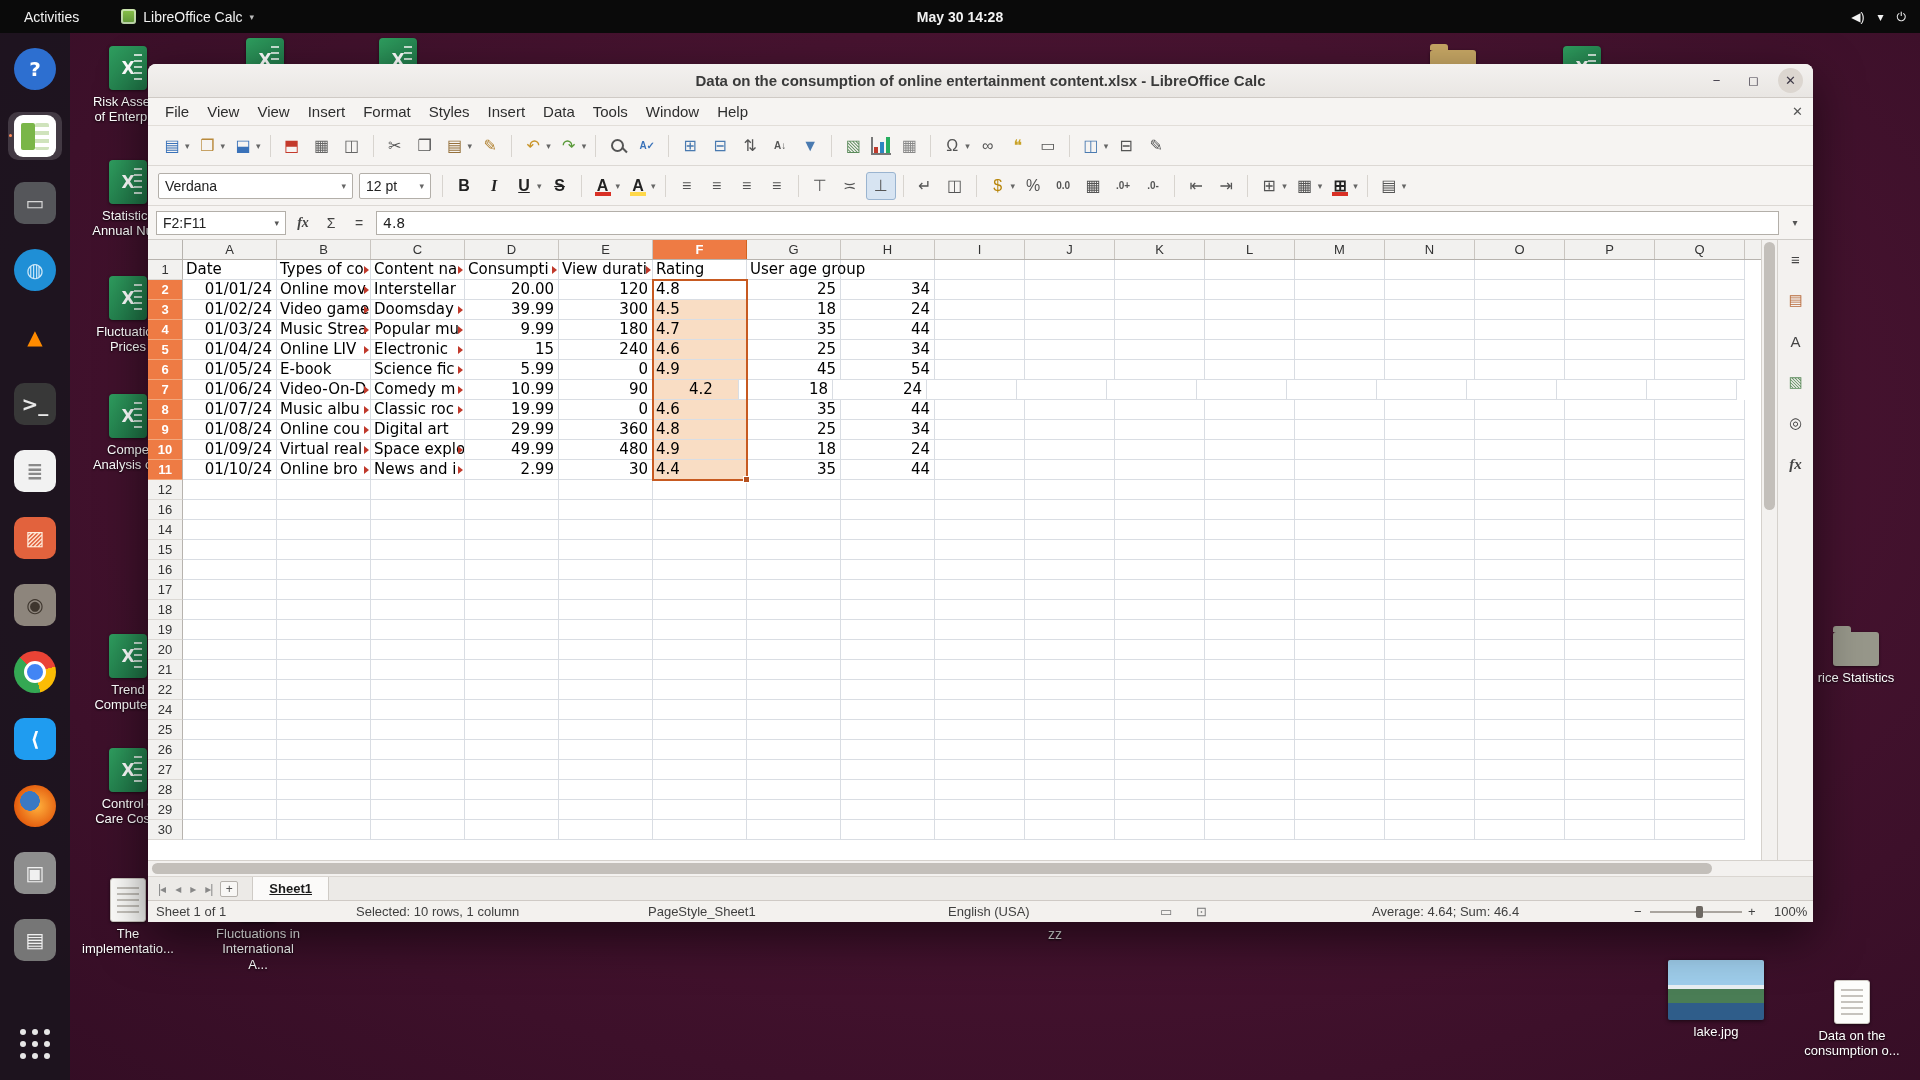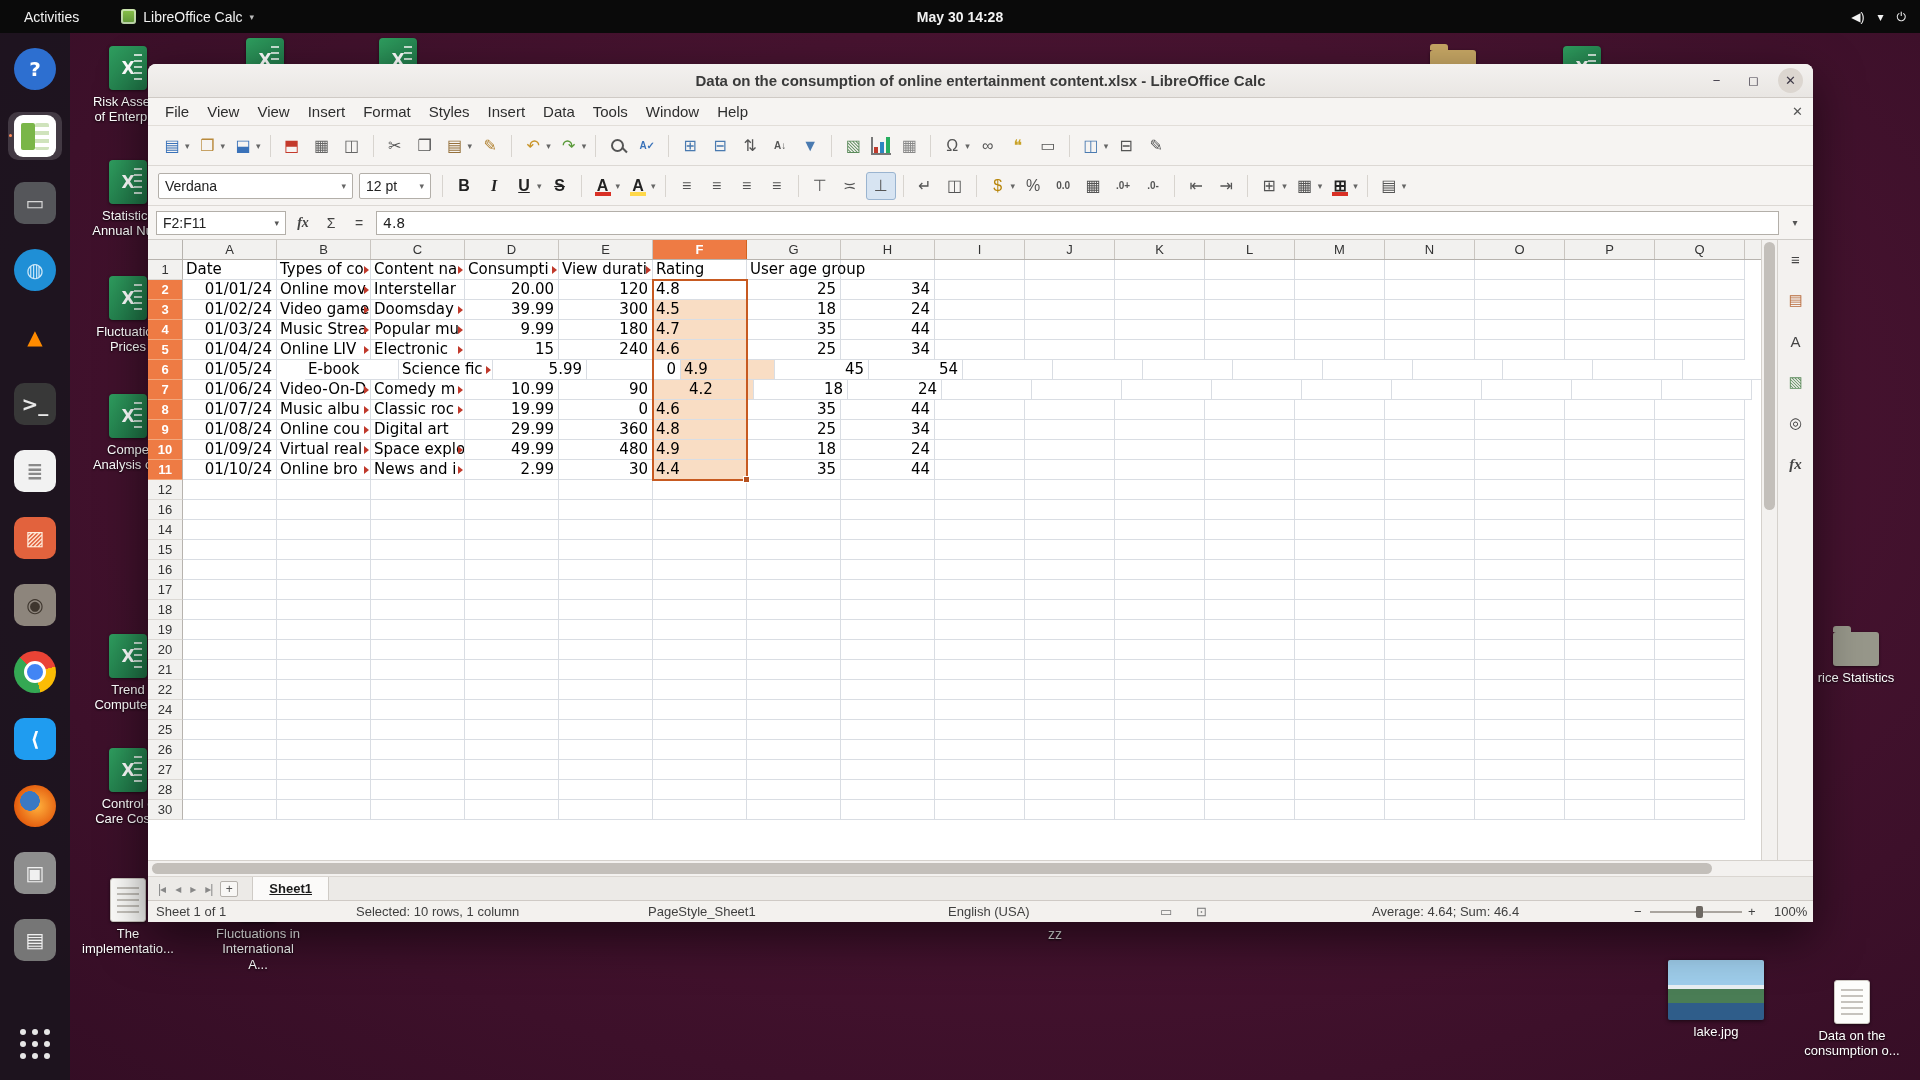--- a/index.html
+++ b/index.html
@@ -701,21 +701,21 @@
               <div class="cell" style="width: 90px;"></div>
               <div class="cell" style="width: 90px;"></div>
               <div class="cell" style="width: 90px;"></div>
               <div class="cell" style="width: 90px;"></div>
               <div class="cell" style="width: 90px;"></div>
               <div class="cell" style="width: 90px;"></div>
             </div>
             <div class="grow">
               <div class="rowhead sel">6</div>
               <div class="cell ar" style="width: 94px;">01/05/24</div>
-              <div class="cell" style="width: 94px; margin-left: 28px;">E-book</div>
+              <div class="cell" style="width: 94px;">E-book</div>
               <div class="cell tr" style="width: 94px;">Science fic</div>
               <div class="cell ar" style="width: 94px;">5.99</div>
               <div class="cell ar" style="width: 94px;">0</div>
               <div class="cell selcell" style="width: 94px;">4.9</div>
               <div class="cell ar" style="width: 94px;">45</div>
               <div class="cell ar" style="width: 94px;">54</div>
               <div class="cell" style="width: 90px;"></div>
               <div class="cell" style="width: 90px;"></div>
               <div class="cell" style="width: 90px;"></div>
               <div class="cell" style="width: 90px;"></div>
@@ -725,21 +725,21 @@
               <div class="cell" style="width: 90px;"></div>
               <div class="cell" style="width: 90px;"></div>
             </div>
             <div class="grow">
               <div class="rowhead sel">7</div>
               <div class="cell ar" style="width: 94px;">01/06/24</div>
               <div class="cell tr" style="width: 94px;">Video-On-D</div>
               <div class="cell tr" style="width: 94px;">Comedy m</div>
               <div class="cell ar" style="width: 94px;">10.99</div>
               <div class="cell ar" style="width: 94px;">90</div>
-              <div class="cell selcell" style="width: 101px; padding-left: 36px;">4.2</div>
+              <div class="cell selcell" style="width: 86px; padding-left: 36px;">4.2</div>
               <div class="cell ar" style="width: 94px;">18</div>
               <div class="cell ar" style="width: 94px;">24</div>
               <div class="cell" style="width: 90px;"></div>
               <div class="cell" style="width: 90px;"></div>
               <div class="cell" style="width: 90px;"></div>
               <div class="cell" style="width: 90px;"></div>
               <div class="cell" style="width: 90px;"></div>
               <div class="cell" style="width: 90px;"></div>
               <div class="cell" style="width: 90px;"></div>
               <div class="cell" style="width: 90px;"></div>
@@ -1120,20 +1120,40 @@
               <div class="cell" style="width: 90px;"></div>
               <div class="cell" style="width: 90px;"></div>
               <div class="cell" style="width: 90px;"></div>
               <div class="cell" style="width: 90px;"></div>
               <div class="cell" style="width: 90px;"></div>
               <div class="cell" style="width: 90px;"></div>
               <div class="cell" style="width: 90px;"></div>
             </div>
             <div class="grow">
               <div class="rowhead">28</div>
+              <div class="cell" style="width: 94px;"></div>
+              <div class="cell" style="width: 94px;"></div>
+              <div class="cell" style="width: 94px;"></div>
+              <div class="cell" style="width: 94px;"></div>
+              <div class="cell" style="width: 94px;"></div>
+              <div class="cell" style="width: 94px;"></div>
+              <div class="cell" style="width: 94px;"></div>
+              <div class="cell" style="width: 94px;"></div>
+              <div class="cell" style="width: 90px;"></div>
+              <div class="cell" style="width: 90px;"></div>
+              <div class="cell" style="width: 90px;"></div>
+              <div class="cell" style="width: 90px;"></div>
+              <div class="cell" style="width: 90px;"></div>
+              <div class="cell" style="width: 90px;"></div>
+              <div class="cell" style="width: 90px;"></div>
+              <div class="cell" style="width: 90px;"></div>
+              <div class="cell" style="width: 90px;"></div>
+            </div>
+            <div class="grow">
+              <div class="rowhead">29</div>
               <div class="cell" style="width: 94px;"></div>
               <div class="cell" style="width: 94px;"></div>
               <div class="cell" style="width: 94px;"></div>
               <div class="cell" style="width: 94px;"></div>
               <div class="cell" style="width: 94px;"></div>
               <div class="cell" style="width: 94px;"></div>
               <div class="cell" style="width: 94px;"></div>
               <div class="cell" style="width: 94px;"></div>
               <div class="cell" style="width: 90px;"></div>
               <div class="cell" style="width: 90px;"></div>

